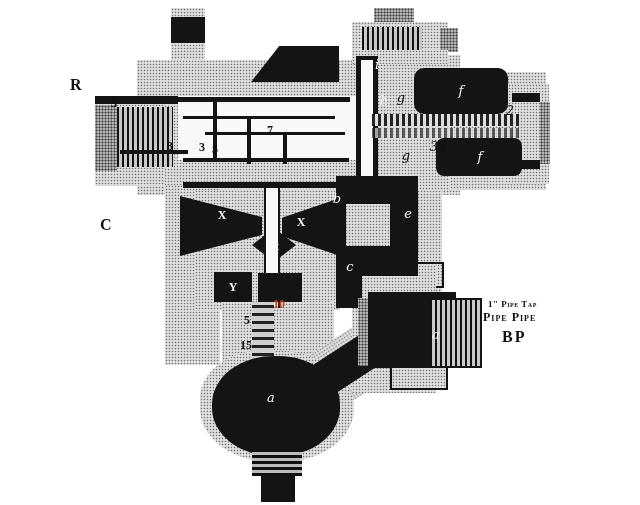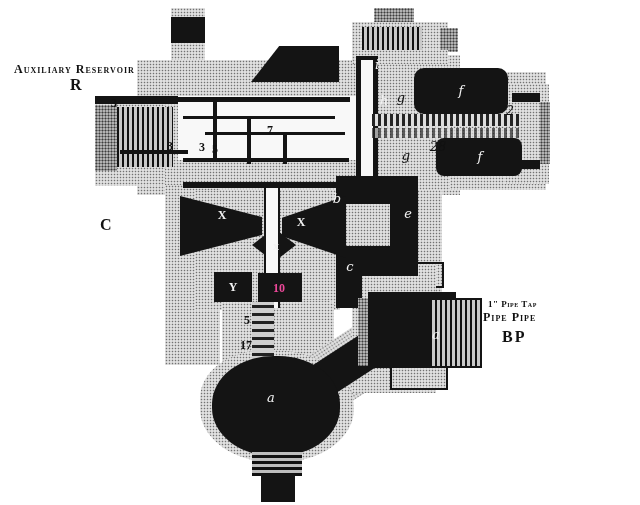--- a/index.html
+++ b/index.html
@@ -128,36 +128,35 @@
       <span class="co up" style="left: 202px; top: 147px; color: rgb(17, 17, 17);">3</span>
       <span class="co up" style="left: 215px; top: 149px; color: rgb(17, 17, 17);">5</span>
       <span class="co up" style="left: 270px; top: 130px; color: rgb(17, 17, 17);">7</span>
       <span class="co" style="left: 377px; top: 64px; color: rgb(242, 242, 242);">i</span>
       <span class="co" style="left: 384px; top: 100px; color: rgb(242, 242, 242);">h</span>
       <span class="co" style="left: 401px; top: 97px; color: rgb(17, 17, 17);">g</span>
       <span class="co" style="left: 406px; top: 155px; color: rgb(17, 17, 17);">g</span>
       <span class="co" style="left: 461px; top: 90px; color: rgb(242, 242, 242);">f</span>
       <span class="co" style="left: 480px; top: 156px; color: rgb(242, 242, 242);">f</span>
       <span class="co" style="left: 510px; top: 110px; color: rgb(17, 17, 17);">2</span>
-      <span class="co" style="left: 438px; top: 146px; color: rgb(17, 17, 17);">28</span>
+      <span class="co" style="left: 438px; top: 146px; color: rgb(17, 17, 17);">36</span>
       <span class="co" style="left: 337px; top: 198px; color: rgb(242, 242, 242);">b</span>
       <span class="co" style="left: 408px; top: 213px; color: rgb(242, 242, 242);">e</span>
       <span class="co" style="left: 350px; top: 266px; color: rgb(242, 242, 242);">c</span>
       <span class="co up" style="left: 222px; top: 215px; color: rgb(242, 242, 242);">X</span>
       <span class="co up" style="left: 301px; top: 222px; color: rgb(242, 242, 242);">X</span>
       <span class="co up" style="left: 276px; top: 246px; color: rgb(242, 242, 242);">x</span>
       <span class="co up" style="left: 233px; top: 287px; color: rgb(242, 242, 242);">Y</span>
-      <span class="co up" style="left: 279px; top: 288px; color: #ec4899;">10</span>
+      <span class="co up" style="left: 279px; top: 304px; color: #c2410c;">10</span>
       <span class="co up" style="left: 247px; top: 320px; color: rgb(17, 17, 17);">5</span>
-      <span class="co up" style="left: 246px; top: 345px; color: rgb(17, 17, 17);">17</span>
+      <span class="co up" style="left: 246px; top: 345px; color: rgb(17, 17, 17);">15</span>
       <span class="co" style="left: 271px; top: 397px; color: rgb(242, 242, 242);">a</span>
       <span class="co" style="left: 436px; top: 334px; color: rgb(242, 242, 242);">a</span>
     </div>
 
-  <div class="lbl lbl-sm" style="left:14px;top:62px">Auxiliary Reservoir</div>
   <div class="lbl lbl-big" style="left:70px;top:76px">R</div>
 
   <div class="lbl lbl-big" style="left:100px;top:216px">C</div>
 
   <div class="lbl lbl-xs" style="left:488px;top:299px">1" Pipe Tap</div>
   <div class="lbl lbl-sm" style="left:483px;top:310px">Pipe Pipe</div>
   <div class="lbl lbl-big" style="left:502px;top:328px">BP</div>
 
 </div>
 

